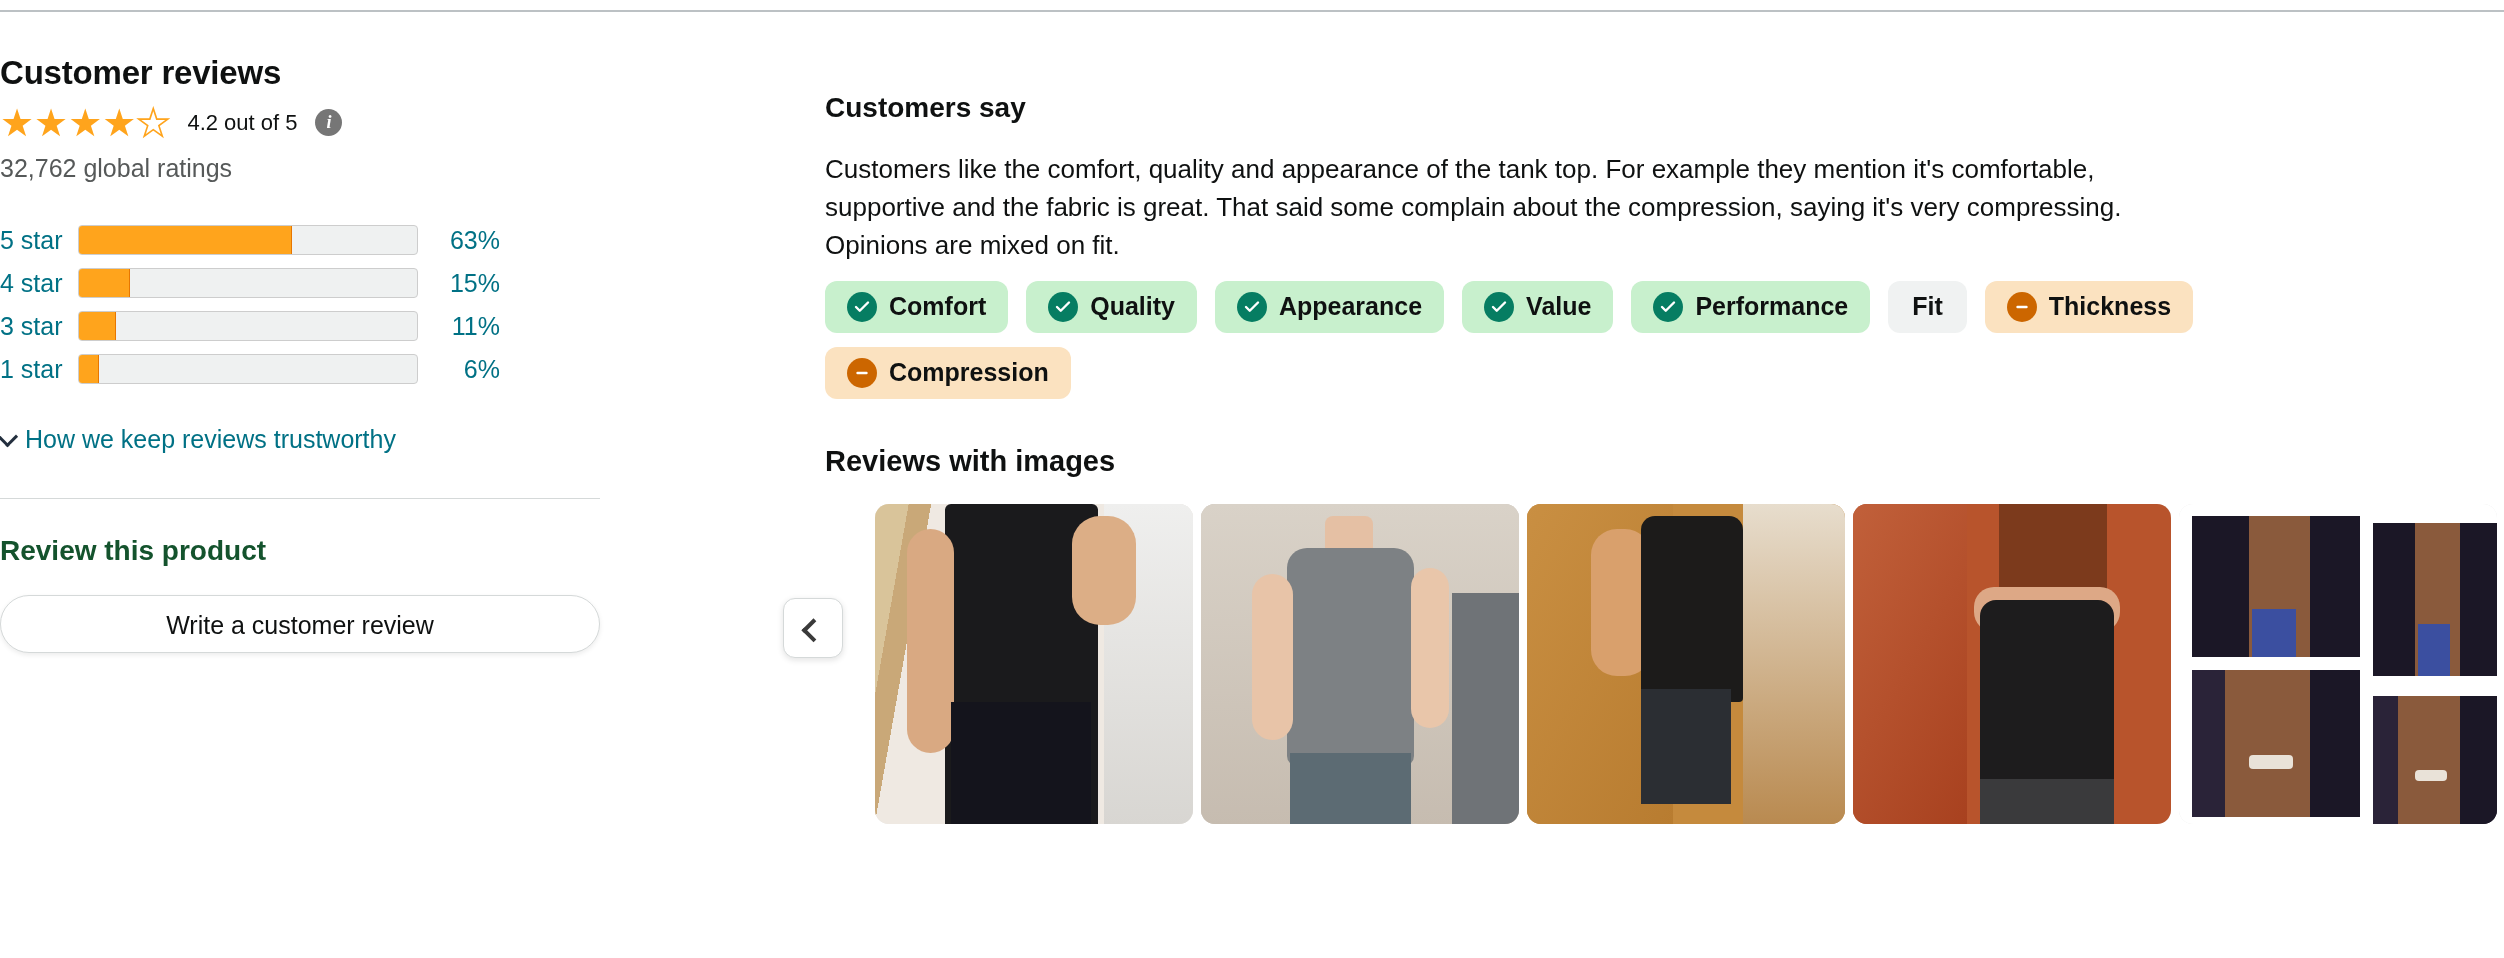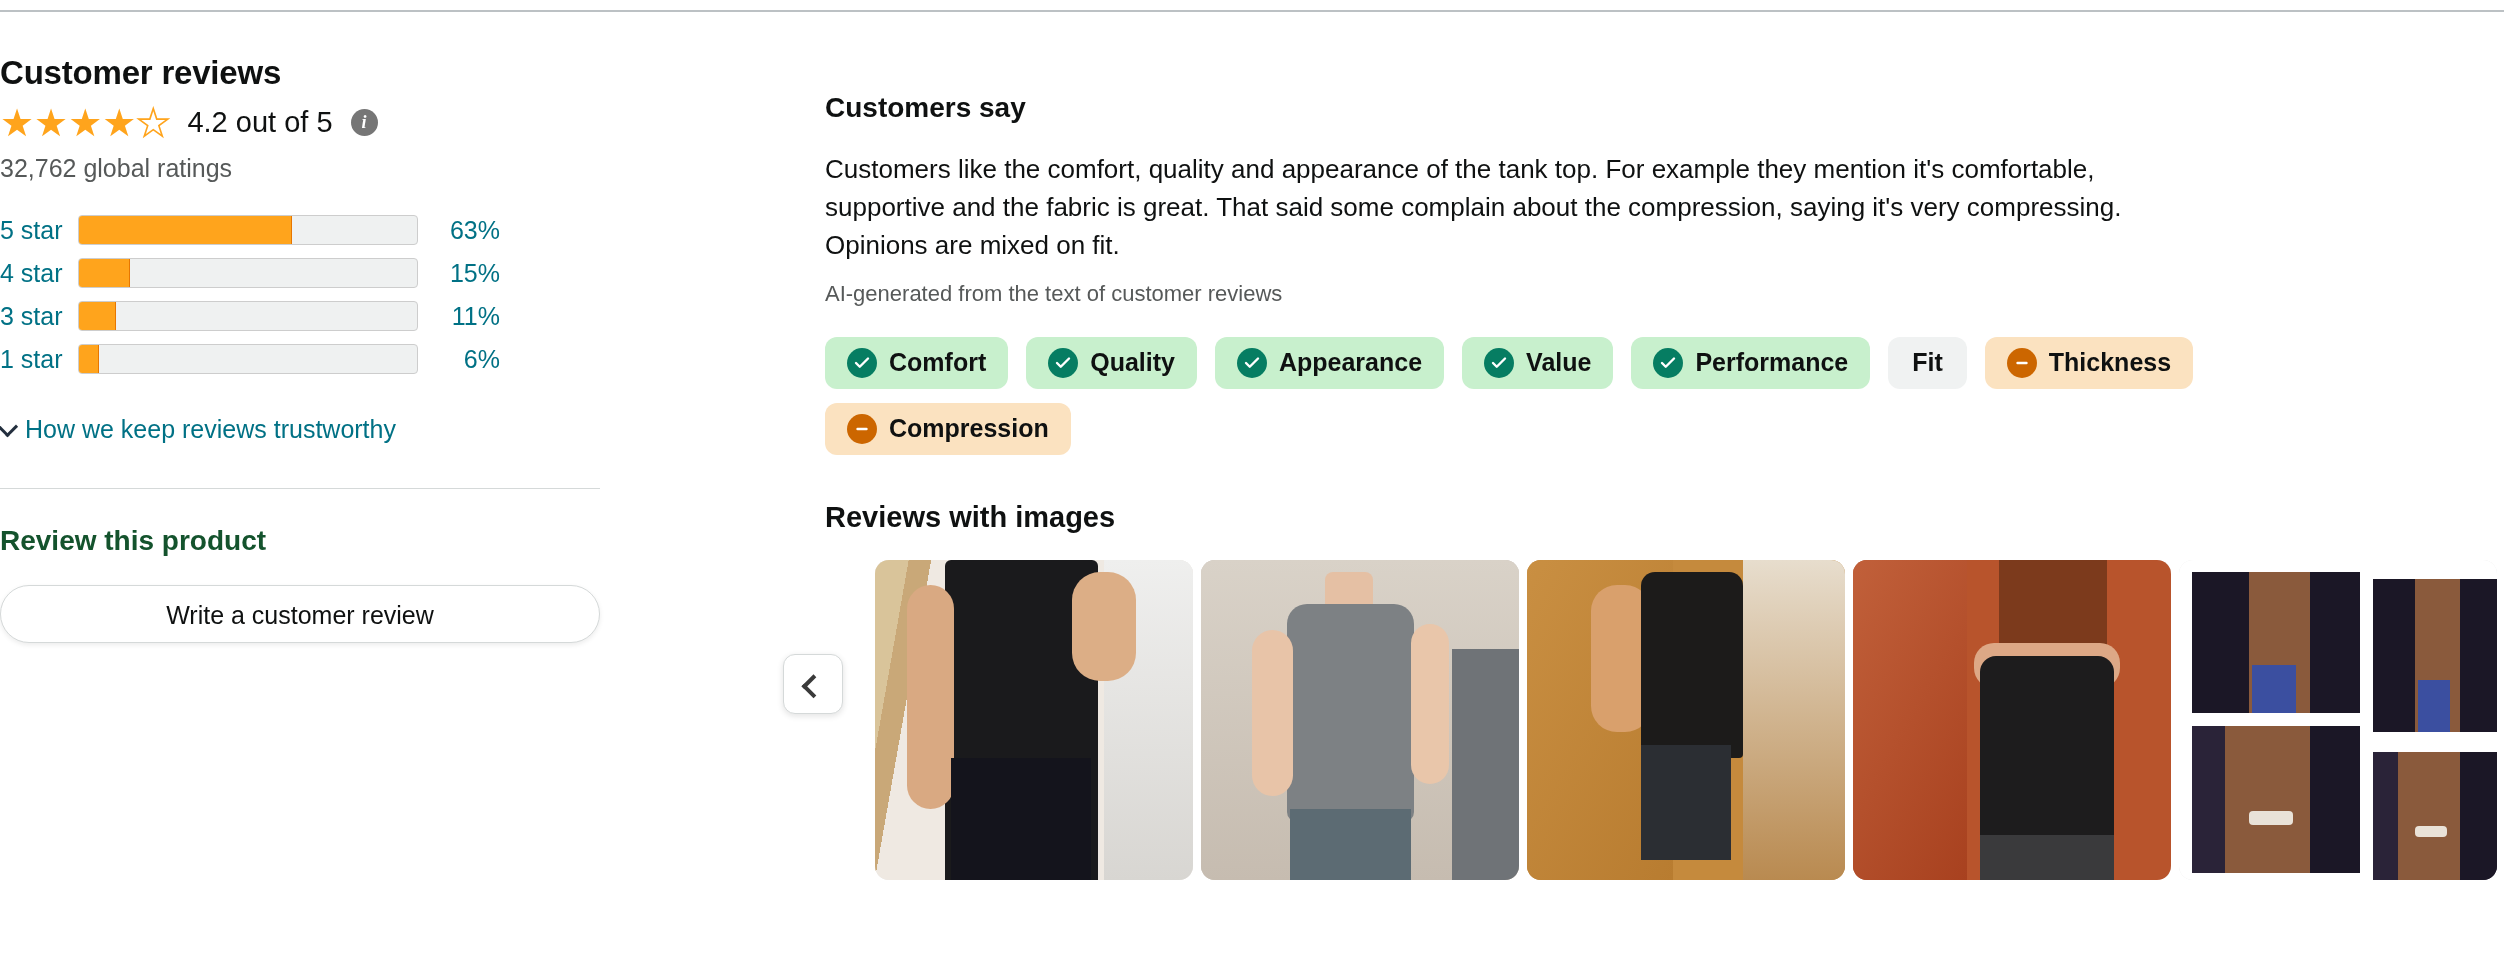--- a/index.html
+++ b/index.html
@@ -58,21 +58,21 @@
     display: inline-flex;
     gap: 1px;
     font-size: 38px;
     line-height: 1;
     letter-spacing: -1px;
   }
   .star-full { color: #ffa41c; }
   .star-empty { color: #ffffff; -webkit-text-stroke: 1.6px #ffa41c; }
 
   .rating-text {
-    font-size: 29px;
+    font-size: 22px;
     font-weight: 400;
     color: #0f1111;
     white-space: nowrap;
   }
 
   .info-icon {
     display: inline-flex;
     align-items: center;
     justify-content: center;
     width: 27px; height: 27px;
@@ -83,21 +83,21 @@
     font-weight: bold;
     font-style: italic;
     font-family: "Liberation Serif", serif;
     flex: 0 0 auto;
     cursor: pointer;
   }
 
   .global-ratings {
     font-size: 25px;
     color: #565959;
-    margin: 12px 0 26px 0;
+    margin: 12px 0 36px 0;
   }
 
   .hist { width: 520px; }
   .hist-row {
     display: flex;
     align-items: center;
     height: 43px;
     margin-bottom: 0px;
   }
   .hist-label {
@@ -435,21 +435,20 @@
       <h2 class="rp-title">Review this product</h2>
       <button class="write-review-btn">Write a customer review</button>
     </div>
 
   </div>
 
   <div class="right-col">
 
     <h2 class="cs-title">Customers say</h2>
     <p class="cs-body">Customers like the comfort, quality and appearance of the tank top. For example they mention it's comfortable, supportive and the fabric is great. That said some complain about the compression, saying it's very compressing. Opinions are mixed on fit.</p>
-    <p class="cs-note">AI-generated from the text of customer reviews</p>
 
     <div class="chips">
 
       <span class="chip pos">
         <span class="chip-badge pos">
           <svg width="18" height="18" viewBox="0 0 24 24" aria-hidden="true">
               <path d="M20 6 9 17l-5-5" fill="none" stroke="#ffffff" stroke-width="3.2" stroke-linecap="round" stroke-linejoin="round"></path>
             </svg>
         </span>
         <span>Comfort</span>

